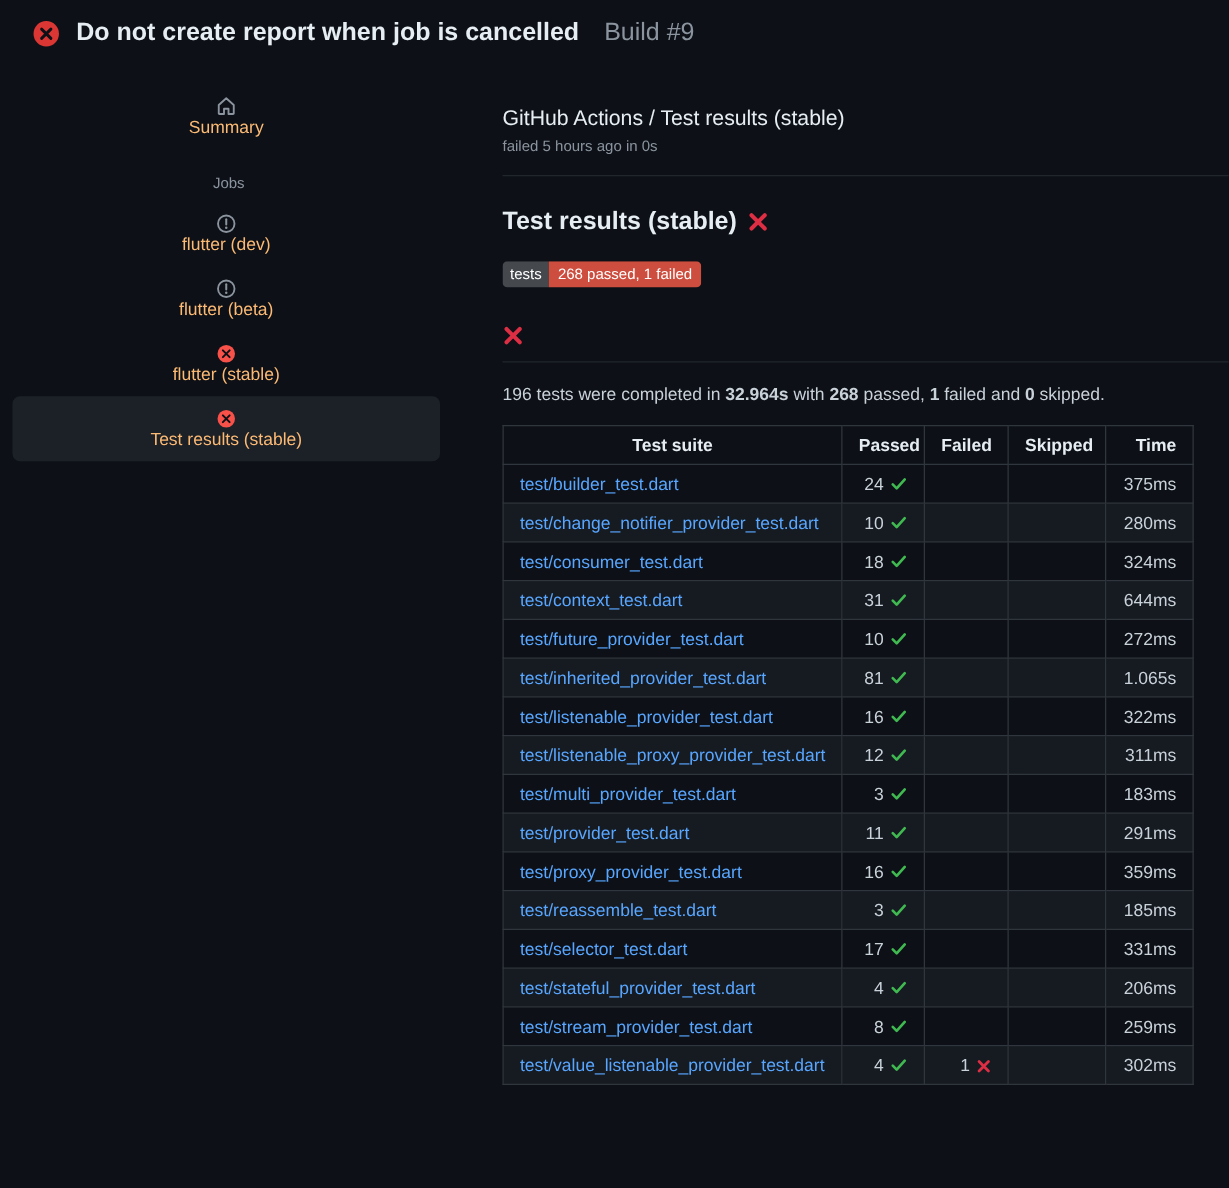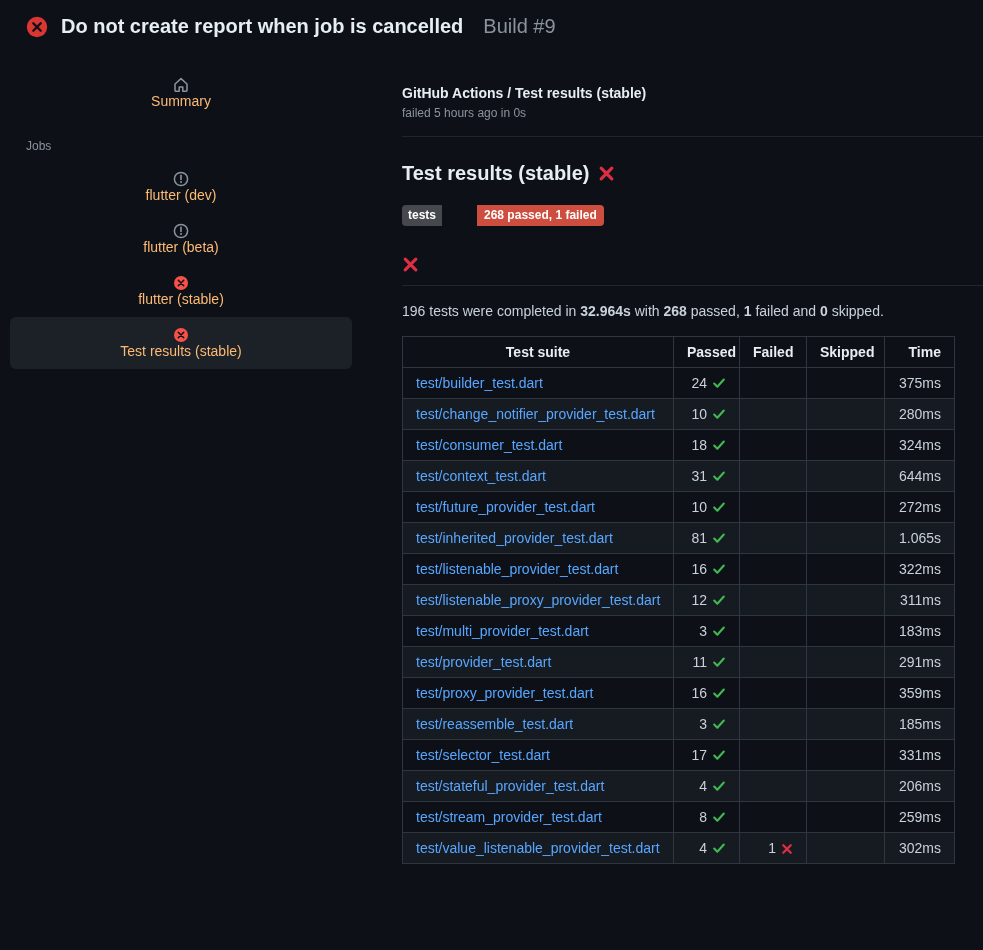--- a/index.html
+++ b/index.html
@@ -21,35 +21,35 @@
 
   
   .layout { display: flex; align-items: flex-start; }
   .sidebar { width: 362px; flex: none; padding: 16px 10px 0 10px; }
   .side-item {
     display: flex; align-items: center; gap: 0;
     padding: 10px 12px; border-radius: 6px; color: #fdba74;
     cursor: pointer; font-size: 14px; flex-direction: column;
   }
   .side-item.selected { background: #1c2128; }
-  .jobs-label { color: #8b949e; font-size: 12px; padding: 20px 12px 8px 16px; }
+  .jobs-label { color: #8b949e; font-size: 12px; padding: 20px 12px 8px 16px; text-align: center; }
 
   .main { flex: 1; min-width: 0; padding: 34px 31px 0 40px; }
-  .breadcrumb { font-weight: 700; color: #e6edf3; font-size: 14px; }
+  .breadcrumb { font-weight: 400; color: #e6edf3; font-size: 17px; }
   .status-line { color: #8b949e; font-size: 12px; margin-top: 5px; }
   .rule { border: none; border-top: 1px solid #21262d; margin: 16px -31px 0 0; }
 
   .section-heading {
     display: flex; align-items: center; gap: 9px;
     font-size: 20px; font-weight: 700; color: #e6edf3;
     margin: 25px 0 0 0;
   }
   .badge {
-    display: inline-flex; margin-top: 20px; font-size: 12px; font-weight: 700;
-    color: #ffffff; border-radius: 4px; overflow: hidden; line-height: 1; gap: 35px;
+    display: inline-flex; margin-top: 20px; font-size: 12px; font-weight: 400;
+    color: #ffffff; border-radius: 4px; overflow: hidden; line-height: 1;
   }
   .badge-label { background: #45494e; padding: 4px 6px 5px; }
   .badge-value { background: #cd4e3e; padding: 4px 7px 5px; }
 
   .report-heading {
     display: flex; align-items: center; gap: 9px;
     font-size: 20px; font-weight: 700;
     margin: 30px -31px 0 0; padding-bottom: 12px;
     border-bottom: 1px solid #21262d;
   }

